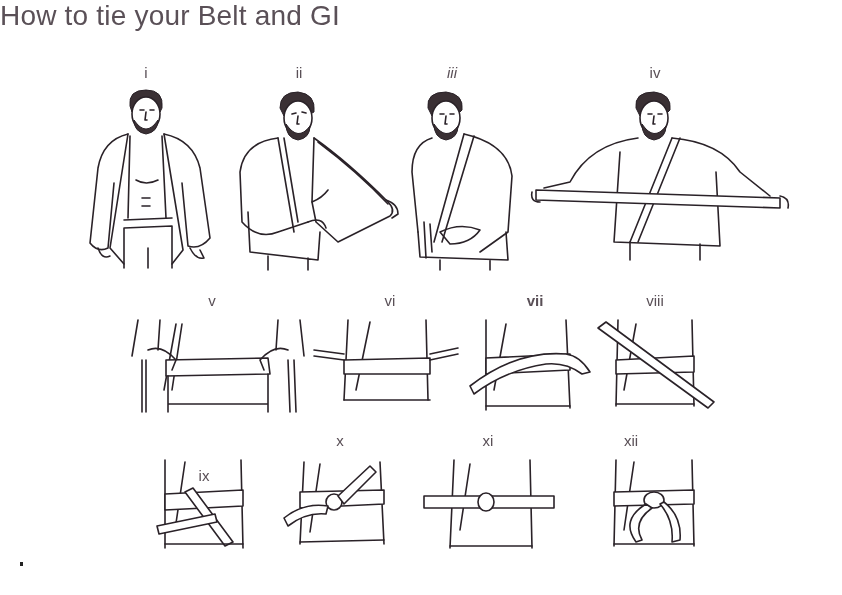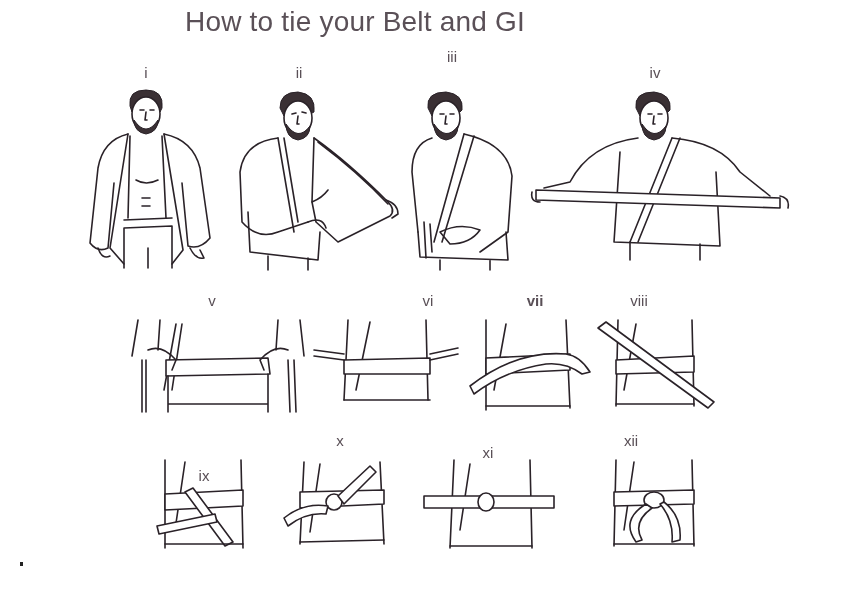--- a/index.html
+++ b/index.html
@@ -1,45 +1,45 @@
 <!DOCTYPE html>
 <html><head>
 <meta charset="utf-8">
 <style>
   html, body { margin:0; padding:0; }
   body { width:842px; height:595px; background:#ffffff; position:relative; overflow:hidden;
          font-family:"Liberation Sans", sans-serif; }
-  .title { position:absolute; left:0; width:710px; top:6px; text-align:center;
+  .title { position:absolute; left:0; width:710px; top:0; 
            font-size:28px; color:#5a5057; letter-spacing:0.2px; }
   .label { position:absolute; font-size:15px; color:#5a5057; transform:translateX(-50%); }
   .panel { position:absolute; }
   svg { overflow:visible; }
   .ln { fill:none; stroke:#2a2228; stroke-width:1.6; stroke-linecap:round; stroke-linejoin:round; }
   .fill { fill:#fff; stroke:#2a2228; stroke-width:1.6; stroke-linejoin:round; }
   .hair { fill:#3a3034; stroke:#2a2228; stroke-width:1; }
   .dot { position:absolute; left:20px; top:562px; width:3px; height:4px; background:#222; }
 </style>
 </head>
 <body>
 
 <div class="title">How to tie your Belt and GI</div>
 
 <div class="label" style="left:146px;top:64px;">i</div>
 <div class="label" style="left:299px;top:64px;">ii</div>
-<div class="label" style="left:452px;top:48px;">iii</div>
+<div class="label" style="left:452px;top:64px;font-style:italic;">iii</div>
 <div class="label" style="left:655px;top:64px;">iv</div>
 
 <div class="label" style="left:212px;top:292px;">v</div>
-<div class="label" style="left:390px;top:292px;margin-left:38px;">vi</div>
+<div class="label" style="left:390px;top:292px;">vi</div>
 <div class="label" style="left:535px;top:292px;font-weight:bold;">vii</div>
-<div class="label" style="left:639px;top:292px;text-align:center;">viii</div>
+<div class="label" style="left:655px;top:292px;text-align:center;">viii</div>
 
 <div class="label" style="left:204px;top:432px;margin-top:35px;">ix</div>
 <div class="label" style="left:340px;top:432px;">x</div>
-<div class="label" style="left:488px;top:432px;margin-top:12px;">xi</div>
+<div class="label" style="left:488px;top:432px;">xi</div>
 <div class="label" style="left:631px;top:432px;">xii</div>
 
 <div class="panel" style="left:88px;top:88px;">
 <svg width="125" height="182">
   <path class="hair" d="M42 18 Q40 2 58 2 Q76 2 74 20 L72 24 Q68 12 58 12 Q46 12 44 24 Z"></path>
   <ellipse class="fill" cx="58" cy="26" rx="14" ry="17"></ellipse>
   <path class="hair" d="M46 32 Q58 50 70 32 Q70 44 58 46 Q46 44 46 32Z"></path>
   <path class="ln" d="M52 22 l4 0 M62 22 l4 0 M58 24 l-1 8 2 0"></path>
   <path class="ln" d="M40 46 Q15 52 10 80 L2 155 Q10 165 20 160 L26 95"></path>
   <path class="ln" d="M76 46 Q105 52 112 80 L122 150 Q112 162 100 158 L94 95"></path>

